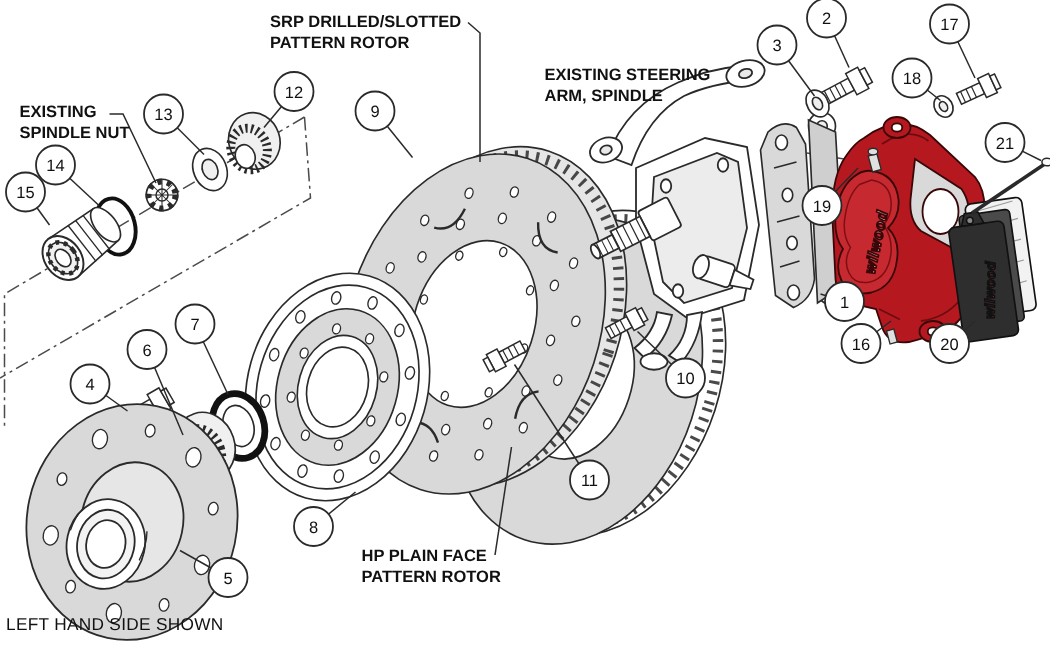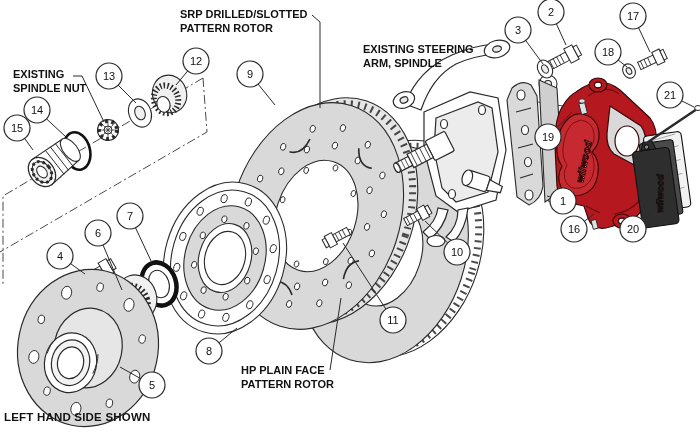--- a/index.html
+++ b/index.html
@@ -1,21 +1,21 @@
 <!DOCTYPE html>
 <html><head>
 <meta charset="utf-8">
 <style>
   html,body{margin:0;padding:0;background:#ffffff;}
   body{width:700px;height:432px;position:relative;font-family:"Liberation Sans",sans-serif;overflow:hidden;}
   #stage{position:absolute;left:0;top:0;}
   svg text{font-family:"Liberation Sans",sans-serif;}
   .diagram-label{font-weight:bold;font-size:11px;fill:#111;}
   .callout-num{font-size:11px;fill:#111;}
-  #footer-note{position:absolute;left:4px;top:411px;font-weight:bold;font-size:11.5px;color:#111;letter-spacing:.2px;text-align:center;}
+  #footer-note{position:absolute;left:4px;top:411px;font-weight:normal;font-size:11.5px;color:#111;letter-spacing:.2px;text-align:center;}
 </style>
 </head>
 <body>
 
 <svg id="stage" width="700" height="432" viewBox="0 0 700 432">
 
   <g stroke="#4a4a4a" stroke-width="1" fill="none" stroke-dasharray="9 3 2 3">
     <path d="M203,78 L207,132 L0,252"></path>
     <path d="M203,78 L3,196 L3,285"></path>
     <path d="M538,102 L575,108"></path>

